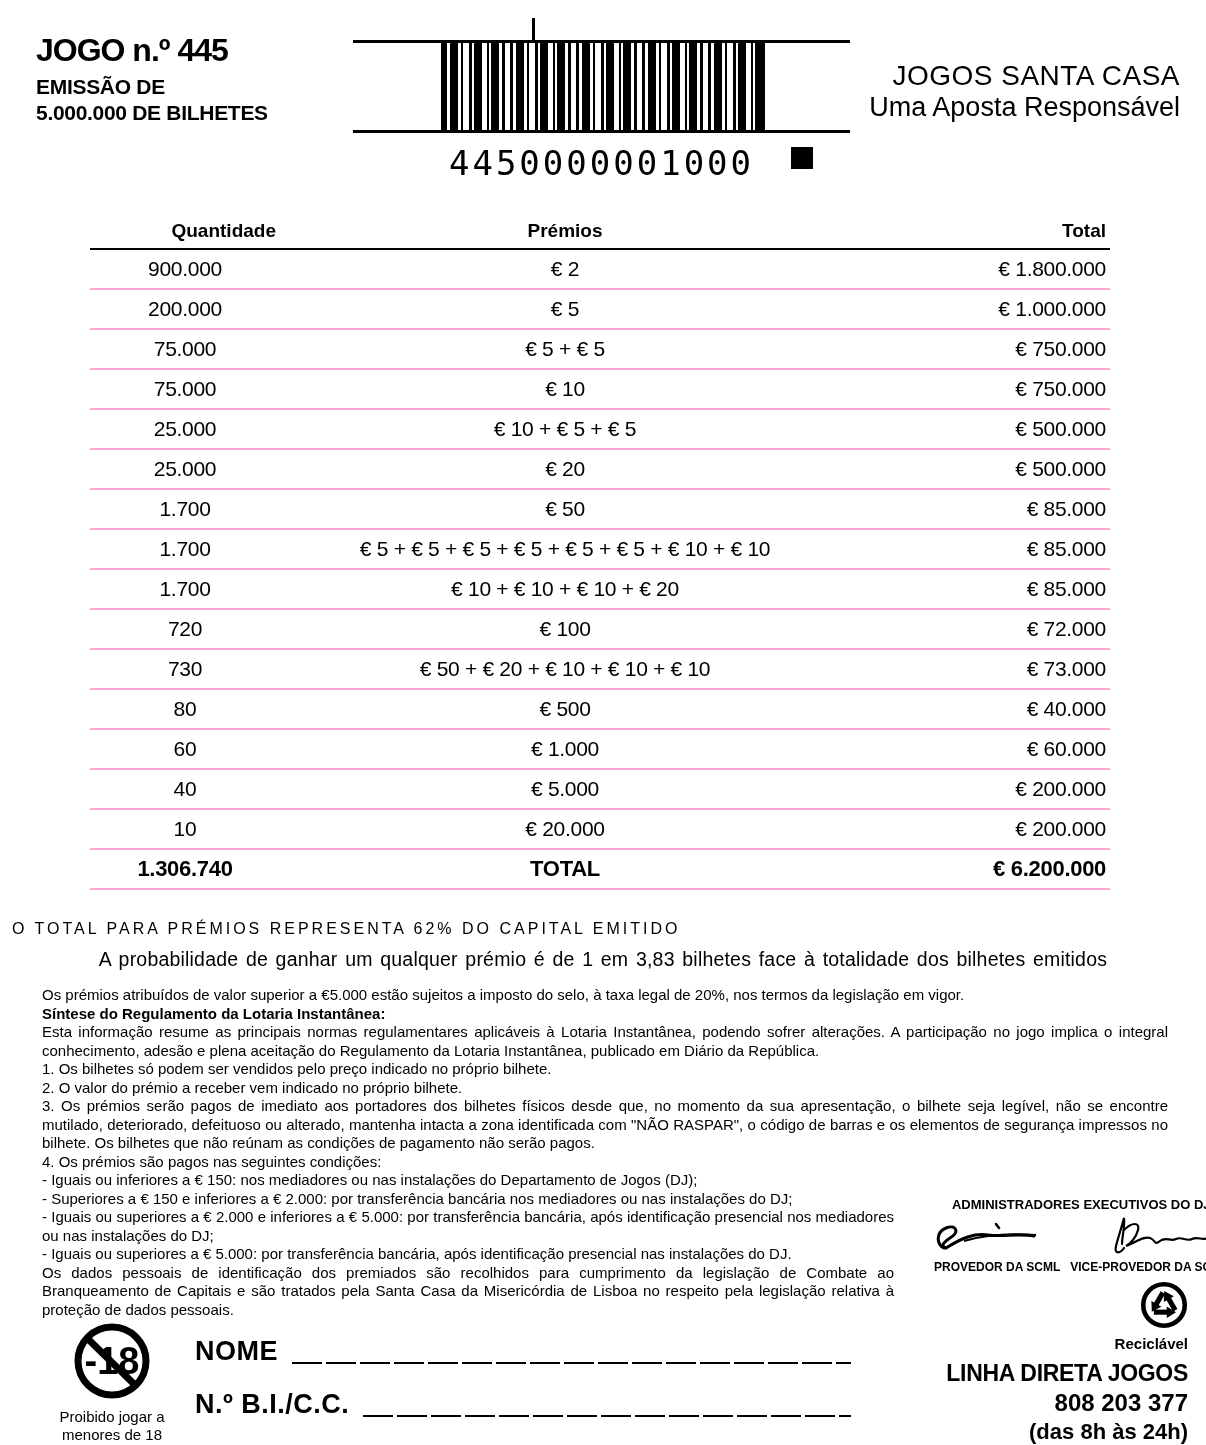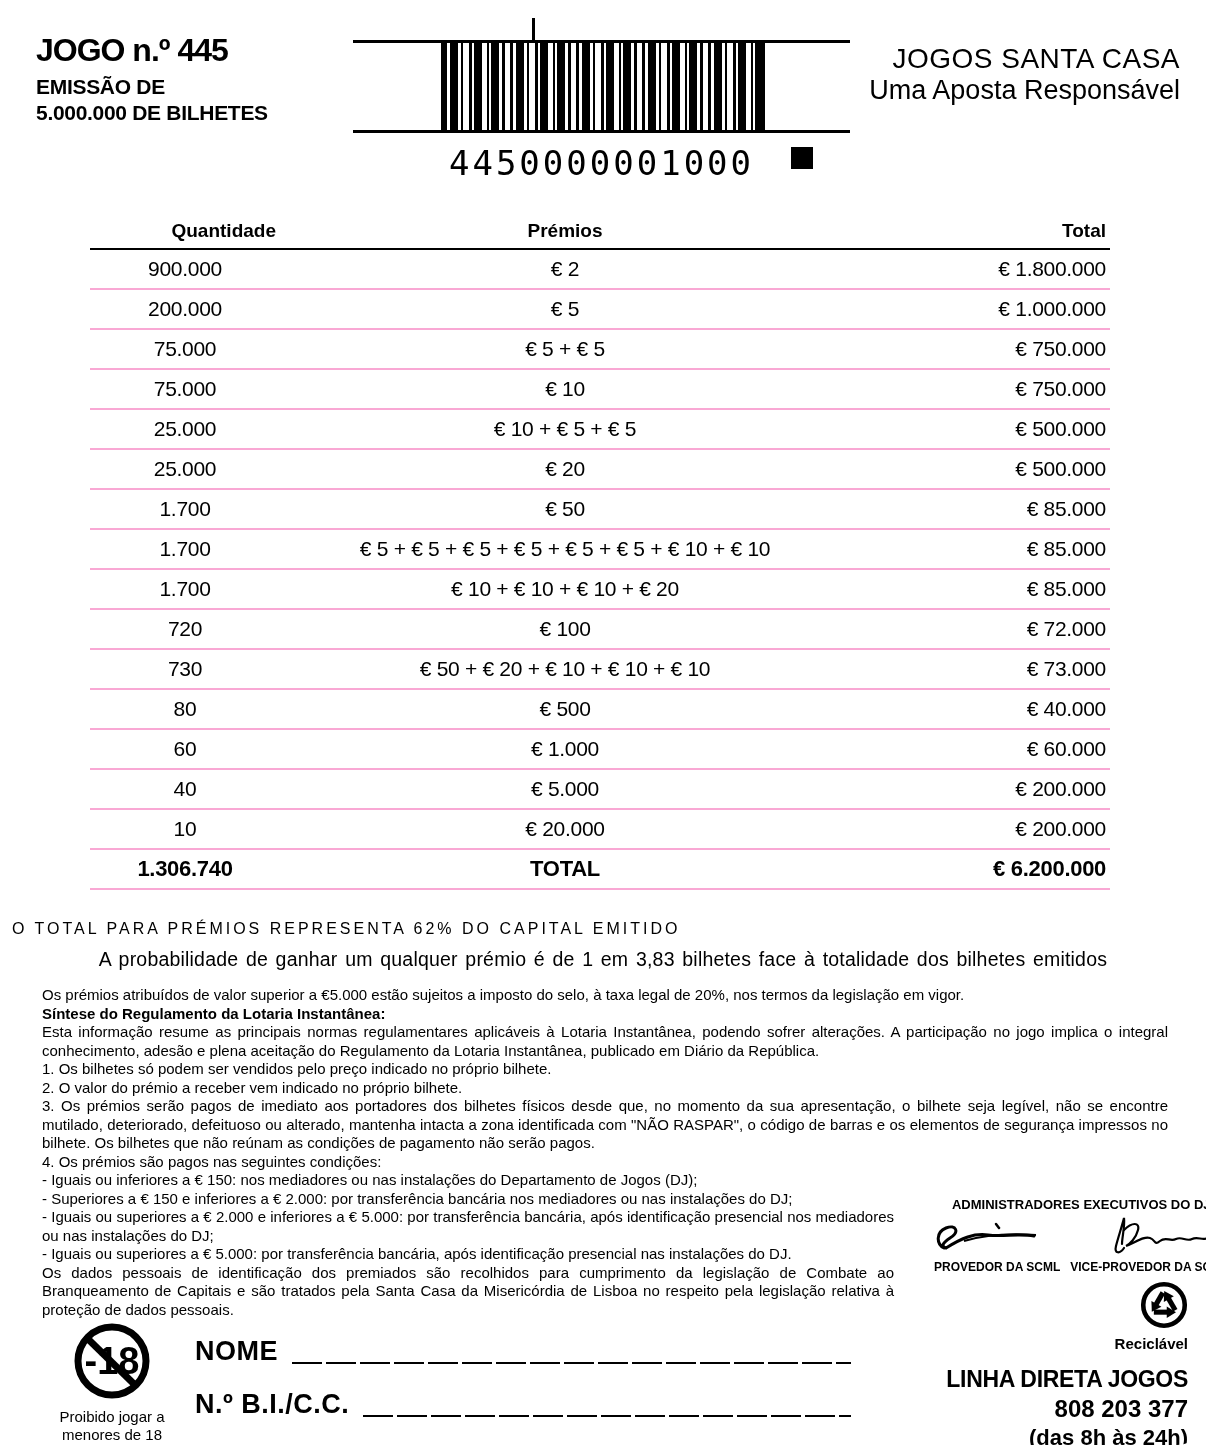--- a/index.html
+++ b/index.html
@@ -19,21 +19,21 @@
     background-image:repeating-linear-gradient(90deg,
       #000 0px 3px, #fff 3px 6px, #000 6px 14px, #fff 14px 17px,
       #000 17px 19px, #fff 19px 25px, #000 25px 28px, #fff 28px 30px,
       #000 30px 38px, #fff 38px 43px, #000 43px 45px, #fff 45px 47px,
       #000 47px 55px, #fff 55px 58px, #000 58px 61px, #fff 61px 66px); }
   .bc-tick { position:absolute; left:88px; top:-25px; width:3px; height:25px; background:#000; }
   .bc-number { margin-top:10px; text-align:center; font-family:"DejaVu Sans Mono", monospace;
     font-size:34px; letter-spacing:3px; white-space:nowrap; }
   .bc-square { position:absolute; left:438px; top:107px; width:22px; height:22px; background:#000; }
 
-  .brand { position:absolute; right:26px; top:43px; text-align:right; line-height:1.15; }
+  .brand { position:absolute; right:26px; top:60px; text-align:right; line-height:1.15; }
   .brand-1 { font-size:28px; letter-spacing:0.5px; }
   .brand-2 { font-size:27px; }
 
   
   .prize-table { position:absolute; left:90px; top:218px; width:1020px; border-collapse:collapse; }
   .prize-table th { font-size:19px; font-weight:bold; padding:2px 4px 6px 4px; border-bottom:2px solid #000; }
   .prize-table th:first-child { text-align:right; }
   .prize-table th:nth-child(2) { text-align:center; }
   .prize-table th:last-child { text-align:right; }
   .prize-table td { font-size:21px; letter-spacing:-0.3px; height:40px; padding:0 4px;
@@ -68,21 +68,21 @@
 
   .fields { position:absolute; left:195px; top:1336px; width:656px; }
   .field-row { display:flex; align-items:flex-end; }
   .field-row + .field-row { margin-top:22px; }
   .field-label { font-size:27px; font-weight:bold; letter-spacing:0.5px; white-space:nowrap; }
   .field-line { flex:1; height:2.5px; margin:0 0 3px 14px;
     background:repeating-linear-gradient(90deg, #000 0 30px, transparent 30px 34px); }
 
   .footer-right { position:absolute; left:908px; top:1281px; width:280px; text-align:right; }
   .recyclable-label { font-size:15px; font-weight:bold; margin-top:2px; }
-  .hotline-title { font-size:23px; font-weight:bold; letter-spacing:-0.3px; margin-top:14px; white-space:nowrap; }
+  .hotline-title { font-size:23px; font-weight:bold; letter-spacing:-0.3px; margin-top:8px; white-space:nowrap; }
   .hotline-number { font-size:24px; font-weight:bold; margin-top:2px; }
   .hotline-hours { font-size:22px; font-weight:bold; margin-top:2px; }
 </style>
 </head>
 <body>
 
 <div class="page">
 
   <div class="hdr-left">
     <div class="game-label">JOGO n.º 445</div>

